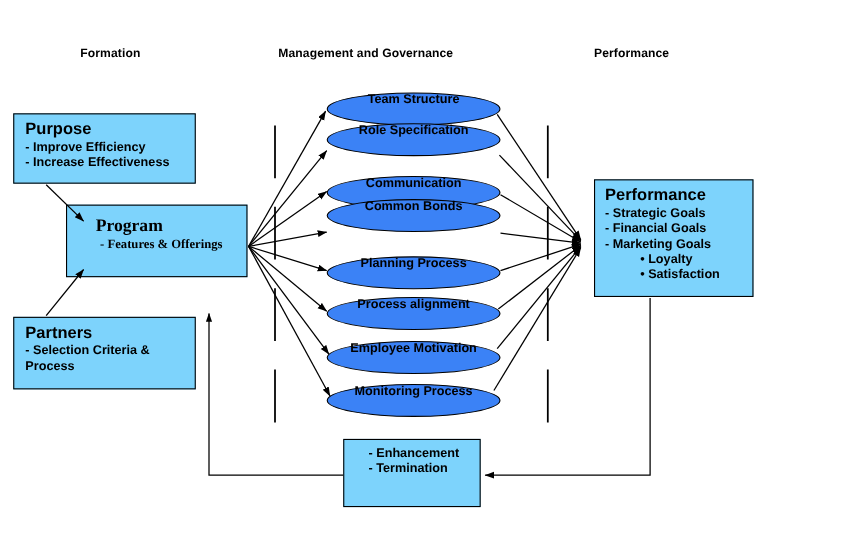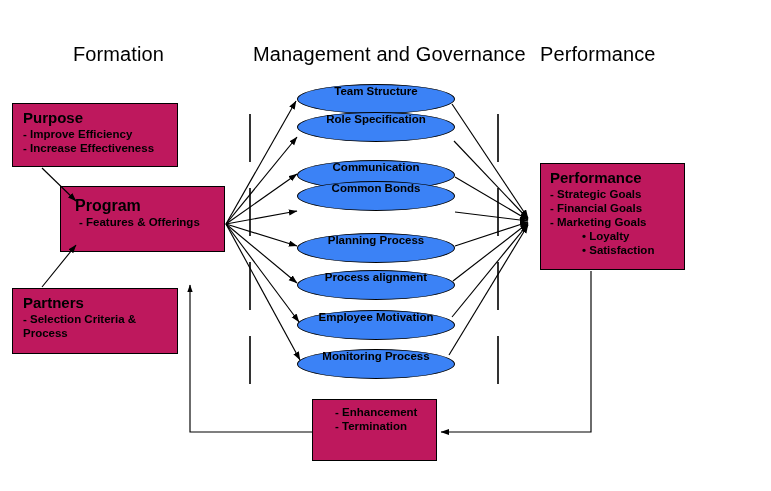--- a/index.html
+++ b/index.html
@@ -9,30 +9,30 @@
     font-family:"Liberation Sans", sans-serif;
     color:#000000;
     overflow:hidden;
     position:relative;
   }
   #stage{position:absolute;left:0;top:0;width:771px;height:491px;}
   svg#wires{position:absolute;left:0;top:0;width:771px;height:491px;pointer-events:none;}
 
   .col-head{
     position:absolute;
-    font-weight:normal;
-    font-size:20px;
+    font-weight:bold;
+    font-size:11px;
     letter-spacing:0.1px;
     white-space:nowrap;
   }
 
   .box{
     position:absolute;
     border:1.3px solid #000;
-    background:#be185d;
+    background:#7dd3fc;
     box-sizing:border-box;
   }
   .box .b-title{
     font-weight:bold;
     font-size:15px;
     line-height:18px;
     margin:0;
     white-space:nowrap;
   }
   .box .b-line{
@@ -45,21 +45,21 @@
   .box .b-sub{
     font-weight:bold;
     font-size:11.5px;
     line-height:14px;
     margin:0;
     white-space:nowrap;
   }
 
   
   #box-purpose{left:12px;top:103px;width:166px;height:64px;padding:5px 0 0 10px;}
-  #box-program{left:60px;top:186px;width:165px;height:66px;padding:10px 0 0 14px;}
+  #box-program{left:60px;top:186px;width:165px;height:66px;padding:10px 0 0 26px;font-family:Liberation Serif, serif;}
   #box-partners{left:12px;top:288px;width:166px;height:66px;padding:5px 0 0 10px;}
   #box-performance{left:540px;top:163px;width:145px;height:107px;padding:5px 0 0 9px;}
   #box-evolution{left:312px;top:399px;width:125px;height:62px;padding:5px 0 0 14px;}
 
   #box-program .b-title{font-size:16px;}
   #box-program .b-line{padding-left:4px;}
   #box-evolution .b-title{font-size:15px;}
   #box-evolution .b-line{padding-left:8px;}
   #box-performance .b-sub{padding-left:32px;}
 

